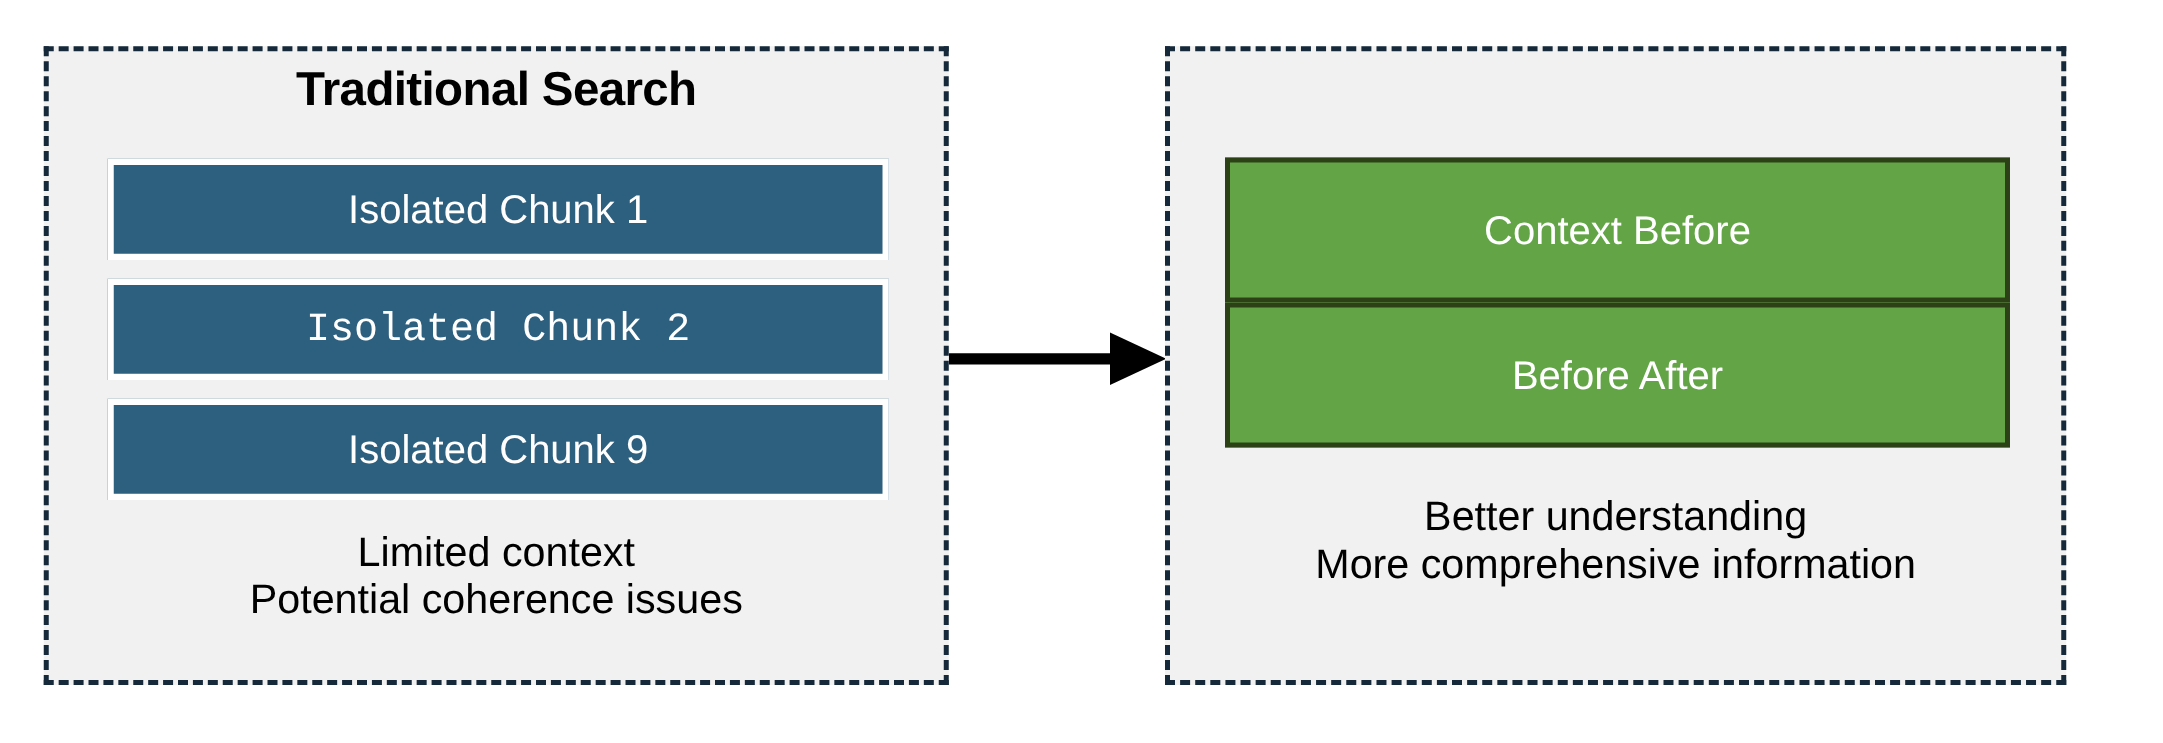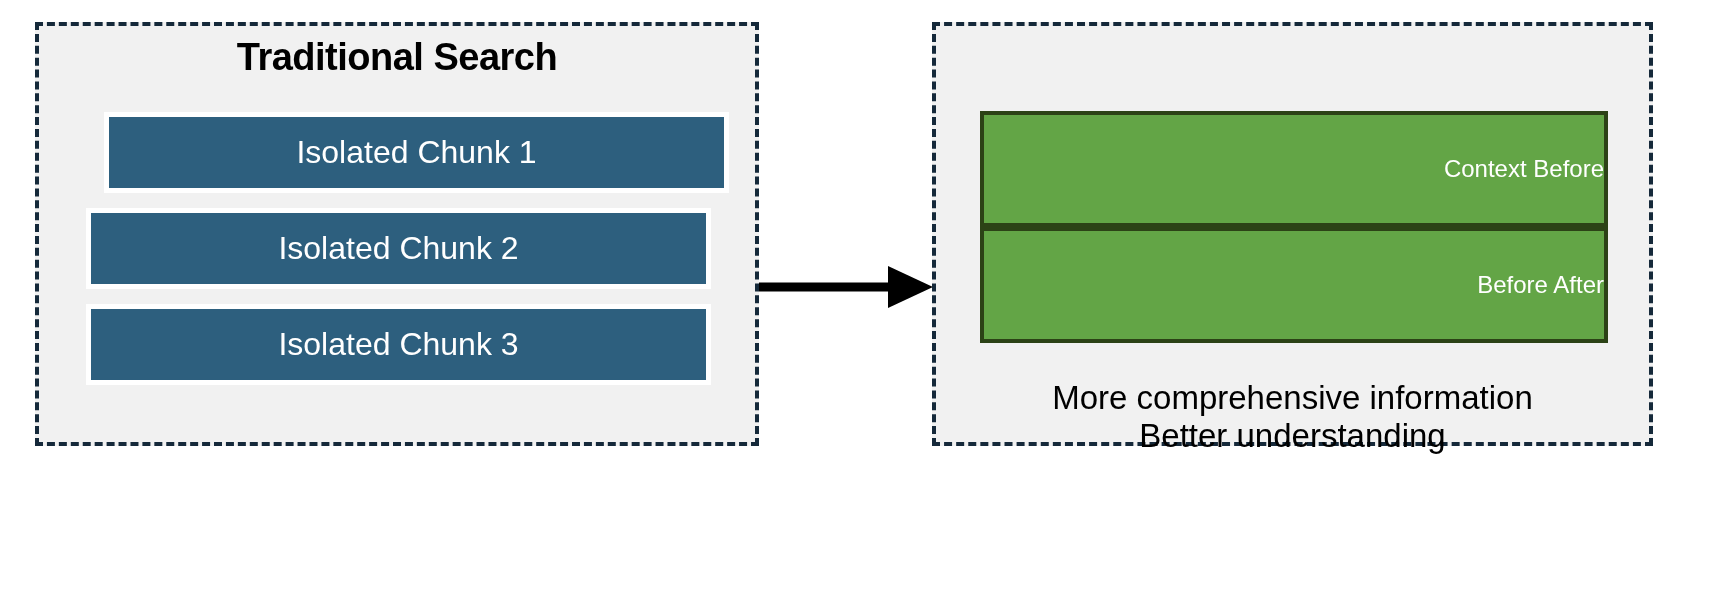--- a/index.html
+++ b/index.html
@@ -2,48 +2,48 @@
 <html style="--page-bg: #FFFFFF; --panel-bg: #F1F1F1; --panel-border: #15293A; --chunk-blue: #2D5F7E; --chunk-text: #FFFFFF; --green-fill: #63A546; --green-border: #2C4216; --orange-fill: #D97744; --orange-border: #5B2B10; --arrow-black: #000000; --text-black: #000000;"><head>
 <meta charset="utf-8">
 <style>
   html,body{margin:0;padding:0;background:#fff;}
   .stage{
     position:relative;width:1730px;height:594px;overflow:hidden;
     background:var(--page-bg,#fff);
     font-family:"Liberation Sans", sans-serif;
   }
   .panel{
-    position:absolute;top:22px;height:424px;box-sizing:border-box;
+    position:absolute;top:37px;height:511px;box-sizing:border-box;
     background:var(--panel-bg,#F1F1F1);
     border:4px dashed var(--panel-border,#15293A);
   }
   .panel.left{left:35px;width:724px;}
   .panel.right{left:932px;width:721px;}
   .panel-title{
     margin:0;padding-top:10px;text-align:center;
     font-size:38px;font-weight:700;color:var(--text-black,#000);
     letter-spacing:-0.5px;
   }
   .chunk{
     position:absolute;left:47px;width:625px;height:81px;box-sizing:border-box;
     background:var(--chunk-blue,#2D5F7E);border:5px solid #fff;
     display:flex;align-items:center;justify-content:center;
     color:var(--chunk-text,#fff);font-size:32px;
   }
-  .chunk.c1{top:86px;margin-left:18px;}
-  .chunk.c2{top:182px;}
+  .chunk.c1{top:86px;}
+  .chunk.c2{top:182px;font-family:Liberation Mono, monospace;}
   .chunk.c3{top:278px;}
   .stack{
     position:absolute;left:44px;top:85px;width:628px;height:232px;
     display:flex;flex-direction:column;
   }
   .layer{
     flex:1;box-sizing:border-box;border:4px solid;
-    display:flex;align-items:center;justify-content:flex-end;
-    color:var(--chunk-text,#fff);font-size:24px;
+    display:flex;align-items:center;justify-content:center;
+    color:var(--chunk-text,#fff);font-size:32px;
   }
   .layer.green{background:var(--green-fill,#63A546);border-color:var(--green-border,#2C4216);}
   .layer.orange{background:var(--orange-fill,#D97744);border-color:var(--orange-border,#5B2B10);}
   .notes{
     position:absolute;left:0;width:100%;text-align:center;
     color:var(--text-black,#000);font-size:33px;line-height:37px;
   }
   .panel.left  .notes{top:382px;}
   .panel.right .notes{top:353px;line-height:38px;}
   .arrow{position:absolute;left:759px;top:265px;width:174px;height:44px;}
@@ -55,37 +55,41 @@
 
   <section class="panel left">
     <h2 class="panel-title">Traditional Search</h2>
     <div class="chunk c1">
       <span>Isolated Chunk 1</span>
     </div>
     <div class="chunk c2">
       <span>Isolated Chunk 2</span>
     </div>
     <div class="chunk c3">
-      <span>Isolated Chunk 3</span>
+      <span>Isolated Chunk 9</span>
+    </div>
+    <div class="notes">
+      <div>Limited context</div>
+      <div>Potential coherence issues</div>
     </div>
   </section>
 
   <svg class="arrow" viewBox="0 0 174 44" xmlns="http://www.w3.org/2000/svg" aria-hidden="true">
     <line x1="0" y1="22" x2="133" y2="22" stroke="#000000" stroke-width="9"></line>
     <polygon points="129,1 174,22 129,43" fill="#000000"></polygon>
   </svg>
 
   <section class="panel right">
     <div class="stack">
       <div class="layer green">
         <span>Context Before</span>
       </div>
       <div class="layer green">
         <span>Before After</span>
       </div>
     </div>
     <div class="notes">
+      <div>Better understanding</div>
       <div>More comprehensive information</div>
-      <div>Better understanding</div>
     </div>
   </section>
 
 </div>
 
 </body></html>

